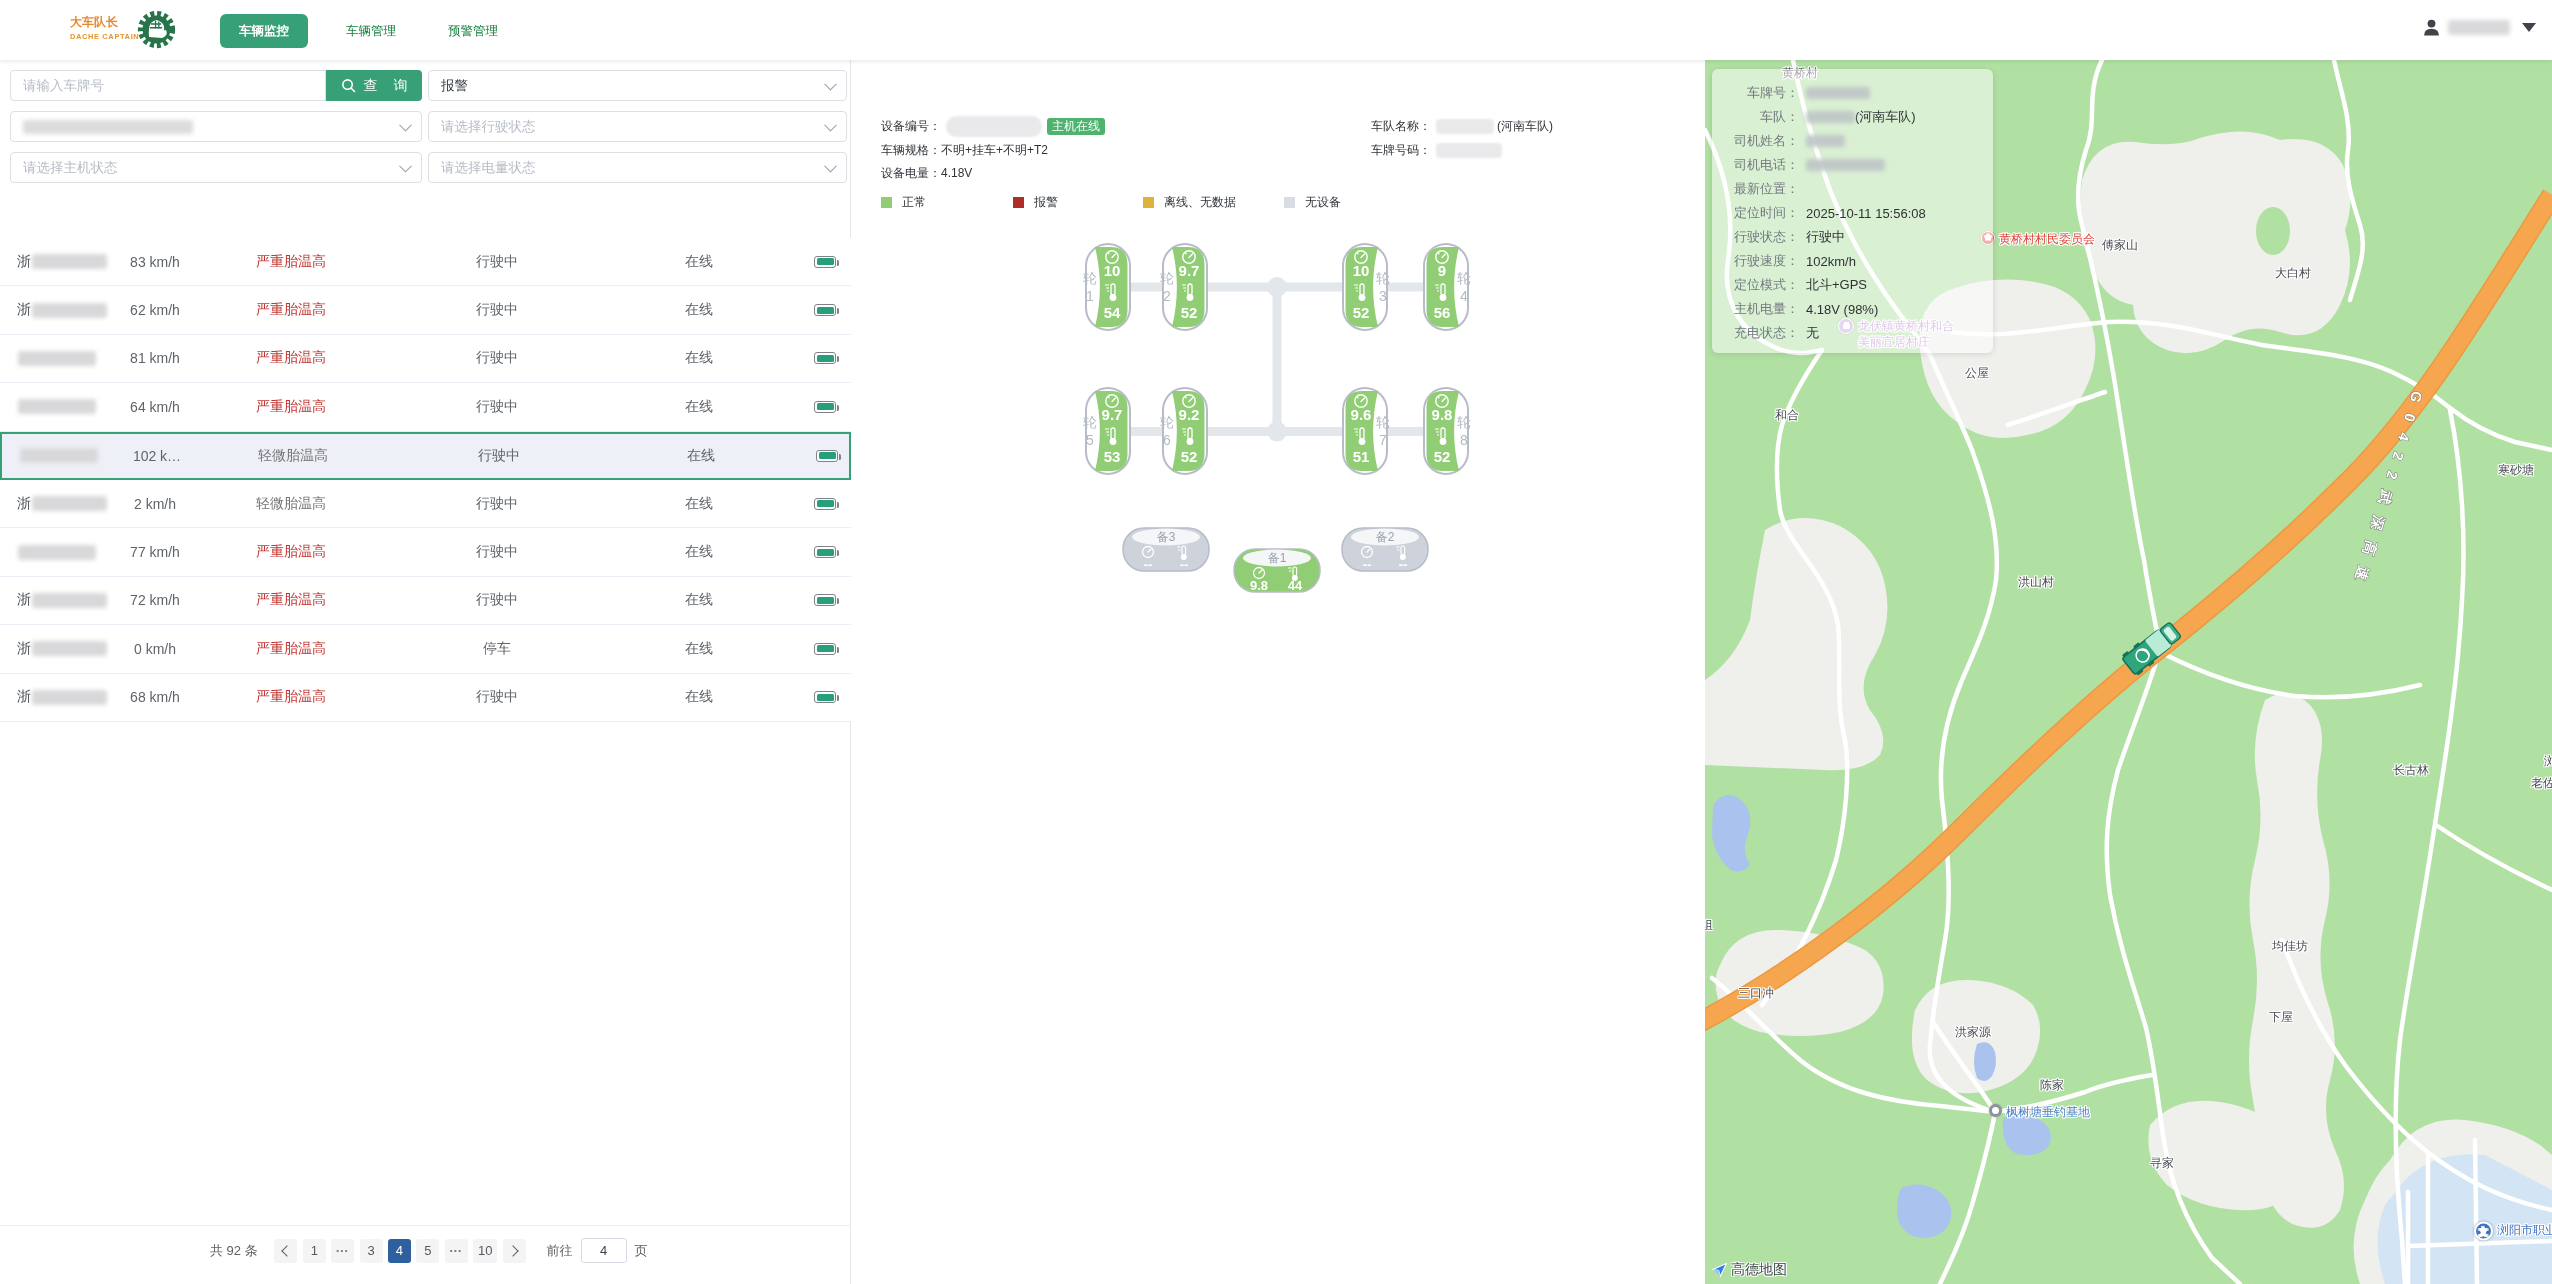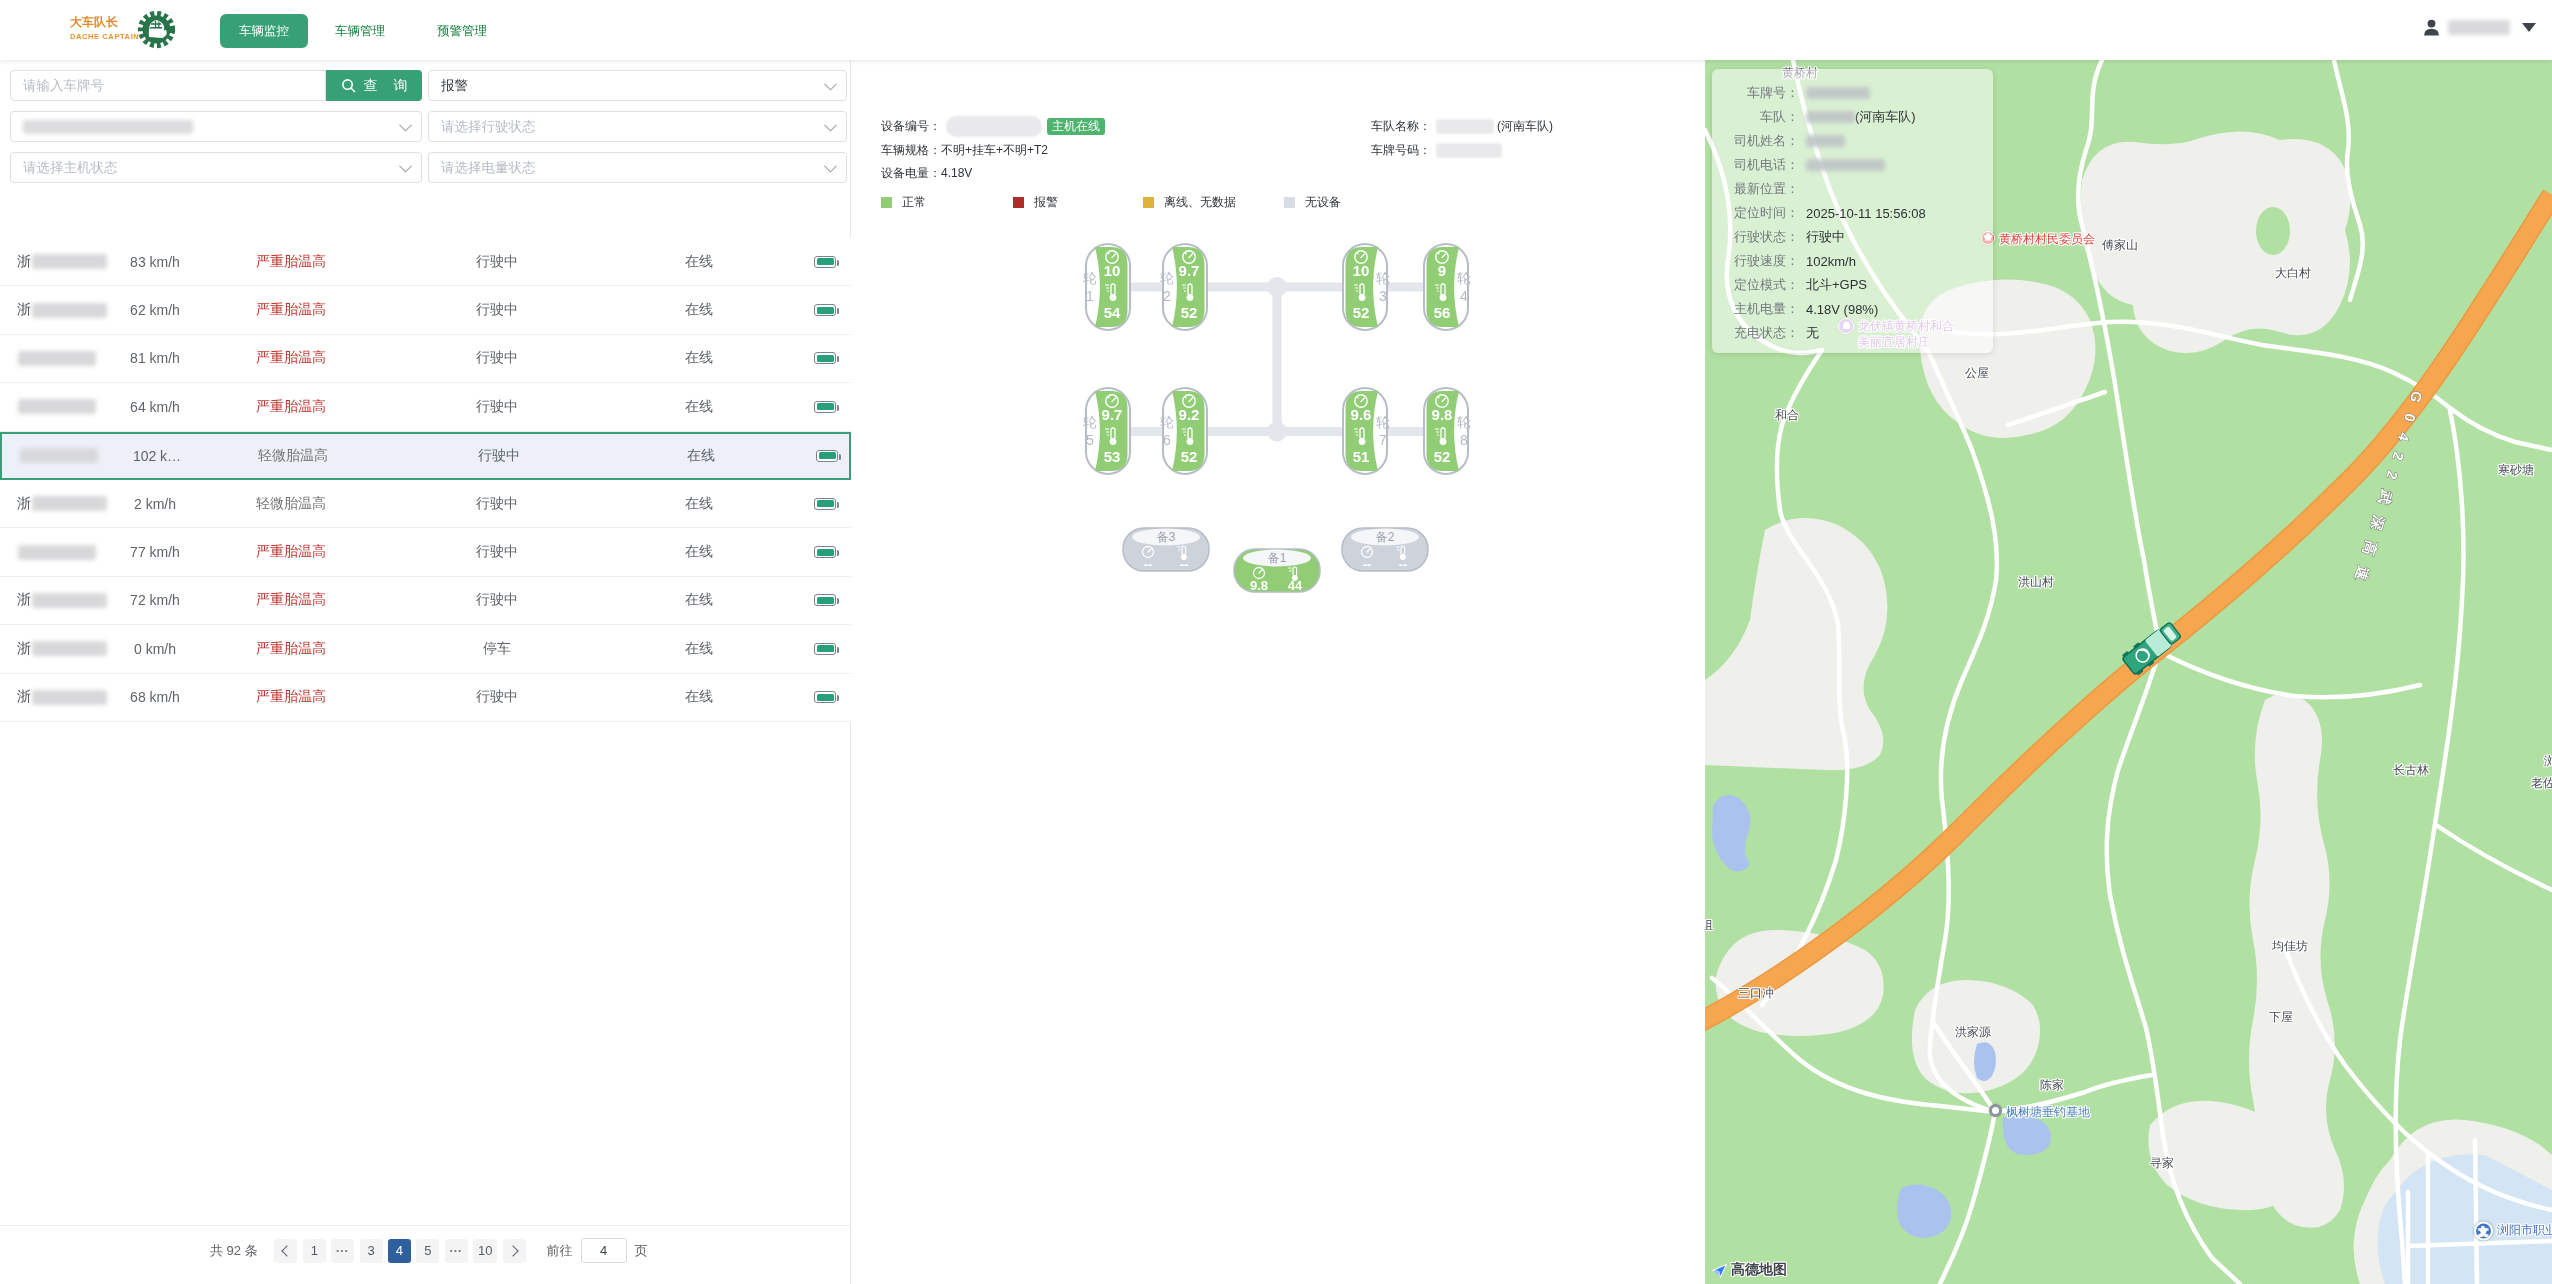--- a/index.html
+++ b/index.html
@@ -7,21 +7,21 @@
   .page { position:relative; width:2552px; height:1284px; background:#fff; }
 
   
   .header { position:absolute; left:0; top:0; width:2552px; height:60px; background:#fff; box-shadow:0 2px 4px rgba(0,0,0,.08); z-index:30; }
   .logo { position:absolute; left:70px; top:11px; width:120px; }
   .logo-cn { font-size:12px; font-weight:bold; color:#e8882e; letter-spacing:0; line-height:19px; margin-top:2px; white-space:nowrap;}
   .logo-en { font-size:7.5px; font-weight:bold; color:#e8932e; letter-spacing:0.6px; white-space:nowrap; }
   .logo-emblem { position:absolute; left:136px; top:9px; }
   .nav { position:absolute; left:220px; top:14px; display:flex; align-items:center; }
   .nav-item { font-size:12.5px; color:#15803d; margin-right:52px; cursor:pointer; white-space:nowrap; }
-  .nav-item.active { background:#38a076; color:#fff; border-radius:6px; padding:8.5px 19px; margin-right:27px; }
+  .nav-item.active { background:#38a076; color:#fff; border-radius:6px; padding:8.5px 19px; margin-right:38px;font-weight:bold; }
   .userbox { position:absolute; right:16px; top:17px; display:flex; align-items:center; }
   .user-name-blur { width:62px; height:15px; border-radius:3px; background:#d9d9db; filter:blur(2px); margin:0 8px 0 6px; }
   .caret-down { width:0; height:0; border-left:7px solid transparent; border-right:7px solid transparent; border-top:9px solid #3f434a; margin-left:4px; }
 
   
   .left-panel { position:absolute; left:0; top:60px; width:851px; height:1224px; background:#fff; border-right:1px solid #e4e7ed; z-index:10; }
   .filters { position:absolute; left:0; top:0; width:100%; }
   .f-input, .f-select { position:absolute; height:31px; background:#fff; border:1px solid #dcdfe6; border-radius:4px; font-size:13.5px; display:flex; align-items:center; padding:0 12px; color:#383d44; }
   .placeholder { color:#b6bcc6; }
   .f-row1-input { left:10px; top:10px; width:316px; border-radius:4px 0 0 4px; }
@@ -130,21 +130,21 @@
   .poi-icon { flex:0 0 auto; margin-right:4px; position:relative; display:inline-block; }
   .poi-red .poi-icon { width:14px; height:14px; border-radius:50%; background:#e8544c; border:1px solid #fff; box-shadow:0 0 2px rgba(0,0,0,.25); }
   .poi-red .poi-icon::after { content:"★"; position:absolute; left:50%; top:50%; transform:translate(-50%,-52%); color:#fff; font-size:9px; line-height:1; }
   .poi-purple .poi-icon { width:16px; height:16px; border-radius:50%; background:#cda9e2; border:1px solid #fff; box-shadow:0 0 2px rgba(0,0,0,.2); }
   .poi-purple .poi-icon::after { content:""; position:absolute; left:3.5px; top:5px; width:7px; height:5px; background:#fff; border-radius:1px; box-shadow:0 -3px 0 -1px #fff; }
   .poi-blue .poi-icon { width:13px; height:13px; border-radius:50%; background:#fff; border:3.5px solid #8d939e; box-shadow:0 0 2px rgba(0,0,0,.3); }
   .poi-school .poi-icon { width:19px; height:19px; border-radius:50%; background:#3f74c4; border:2px solid #fff; box-shadow:0 0 3px rgba(0,0,0,.35); }
   .poi-school .poi-icon::after { content:"文"; position:absolute; left:50%; top:50%; transform:translate(-50%,-50%); color:#fff; font-size:10px; line-height:1; }
   .poi-purple .poi-txt, .poi-blue .poi-txt { margin-top:0; }
   .poi .poi-txt { margin-top:0; }
-  .watermark { position:absolute; left:6px; bottom:5px; display:flex; align-items:flex-end; z-index:7; font-size:14px; font-weight:bold; color:#41464d; text-shadow:-1px -1px 0 #fff,1px -1px 0 #fff,-1px 1px 0 #fff,1px 1px 0 #fff; }
+  .watermark { position:absolute; left:6px; bottom:5px; display:flex; align-items:flex-start; z-index:7; font-size:14px; font-weight:normal; color:#41464d; text-shadow:-1px -1px 0 #fff,1px -1px 0 #fff,-1px 1px 0 #fff,1px 1px 0 #fff; }
 
   
   .infocard { font-size:13px; position:absolute; left:7px; top:9px; width:281px; height:284px; background:rgba(255,255,255,.52); border-radius:6px; box-shadow:0 1px 6px rgba(0,0,0,.12); z-index:8; padding-top:12px; }
   .ic-row { display:flex; height:24px; align-items:center; }
   .ic-label { width:87px; text-align:right; color:#73797f; flex:0 0 auto; }
   .ic-val { margin-left:7px; color:#2e3236; display:flex; align-items:center; white-space:nowrap; }
   .ic-blur { display:inline-block; height:12px; border-radius:3px; background:rgba(190,196,198,.9); filter:blur(2px); }
 </style>
 </head>
 <body>

